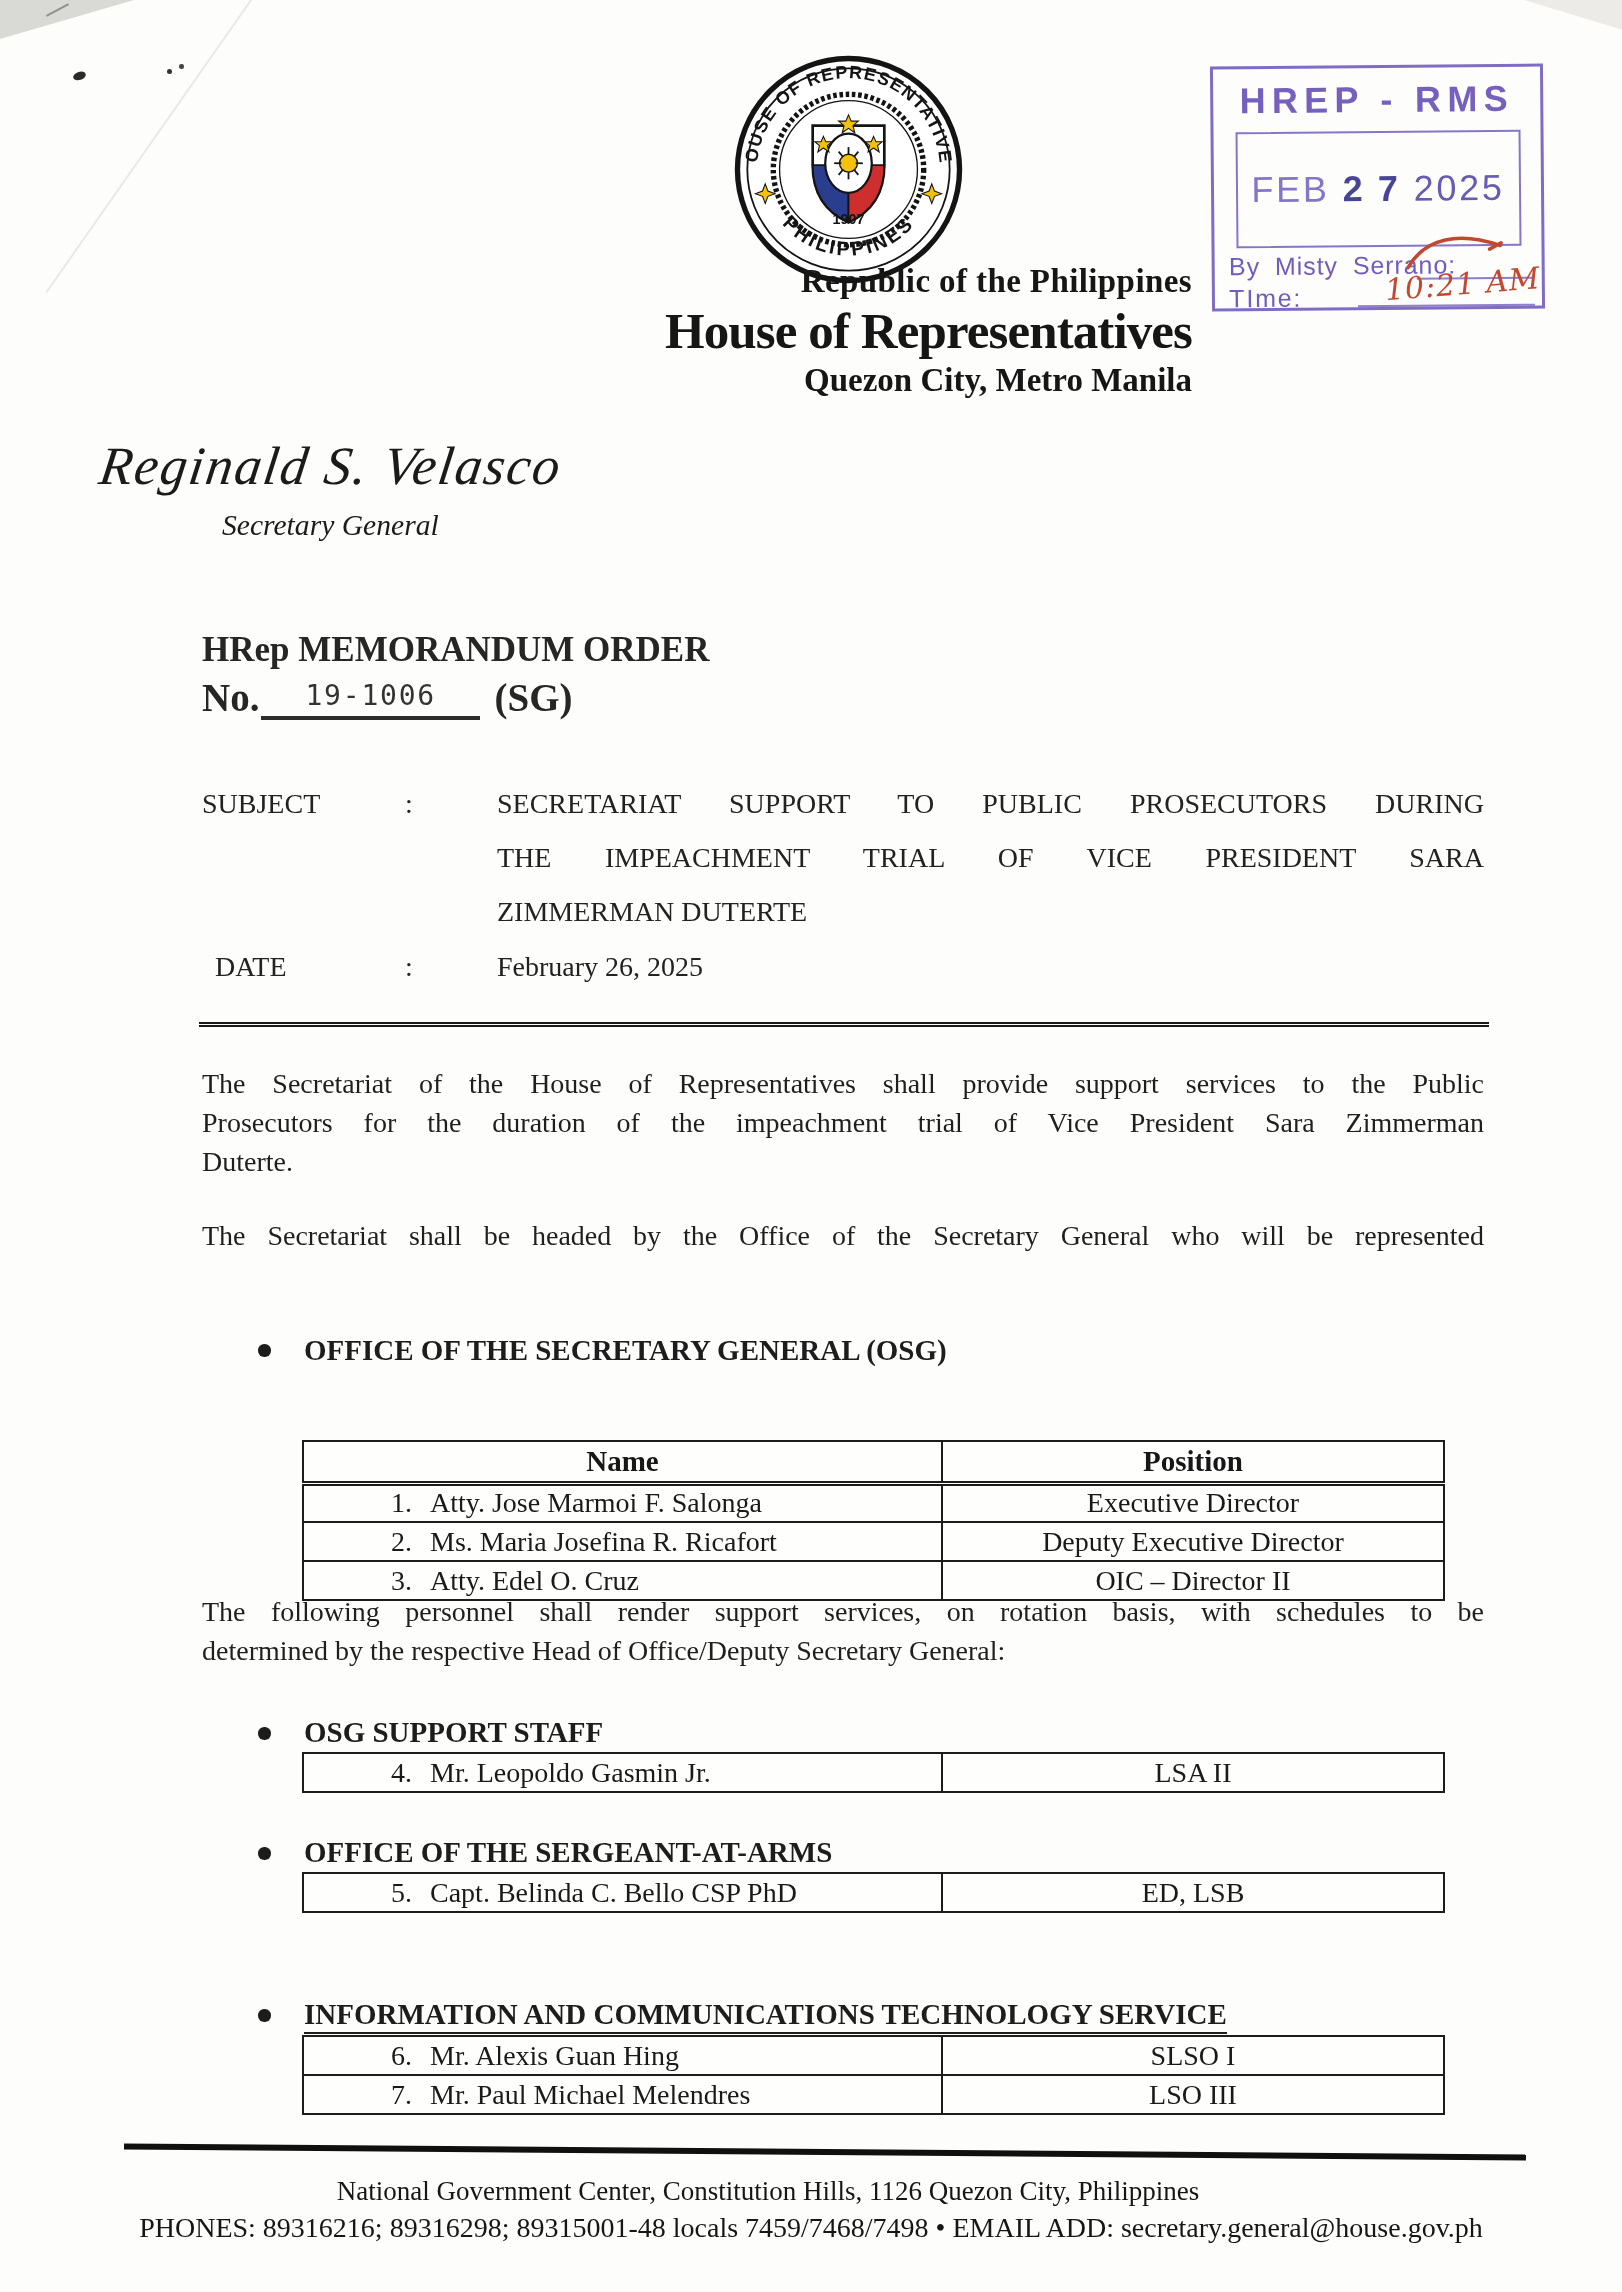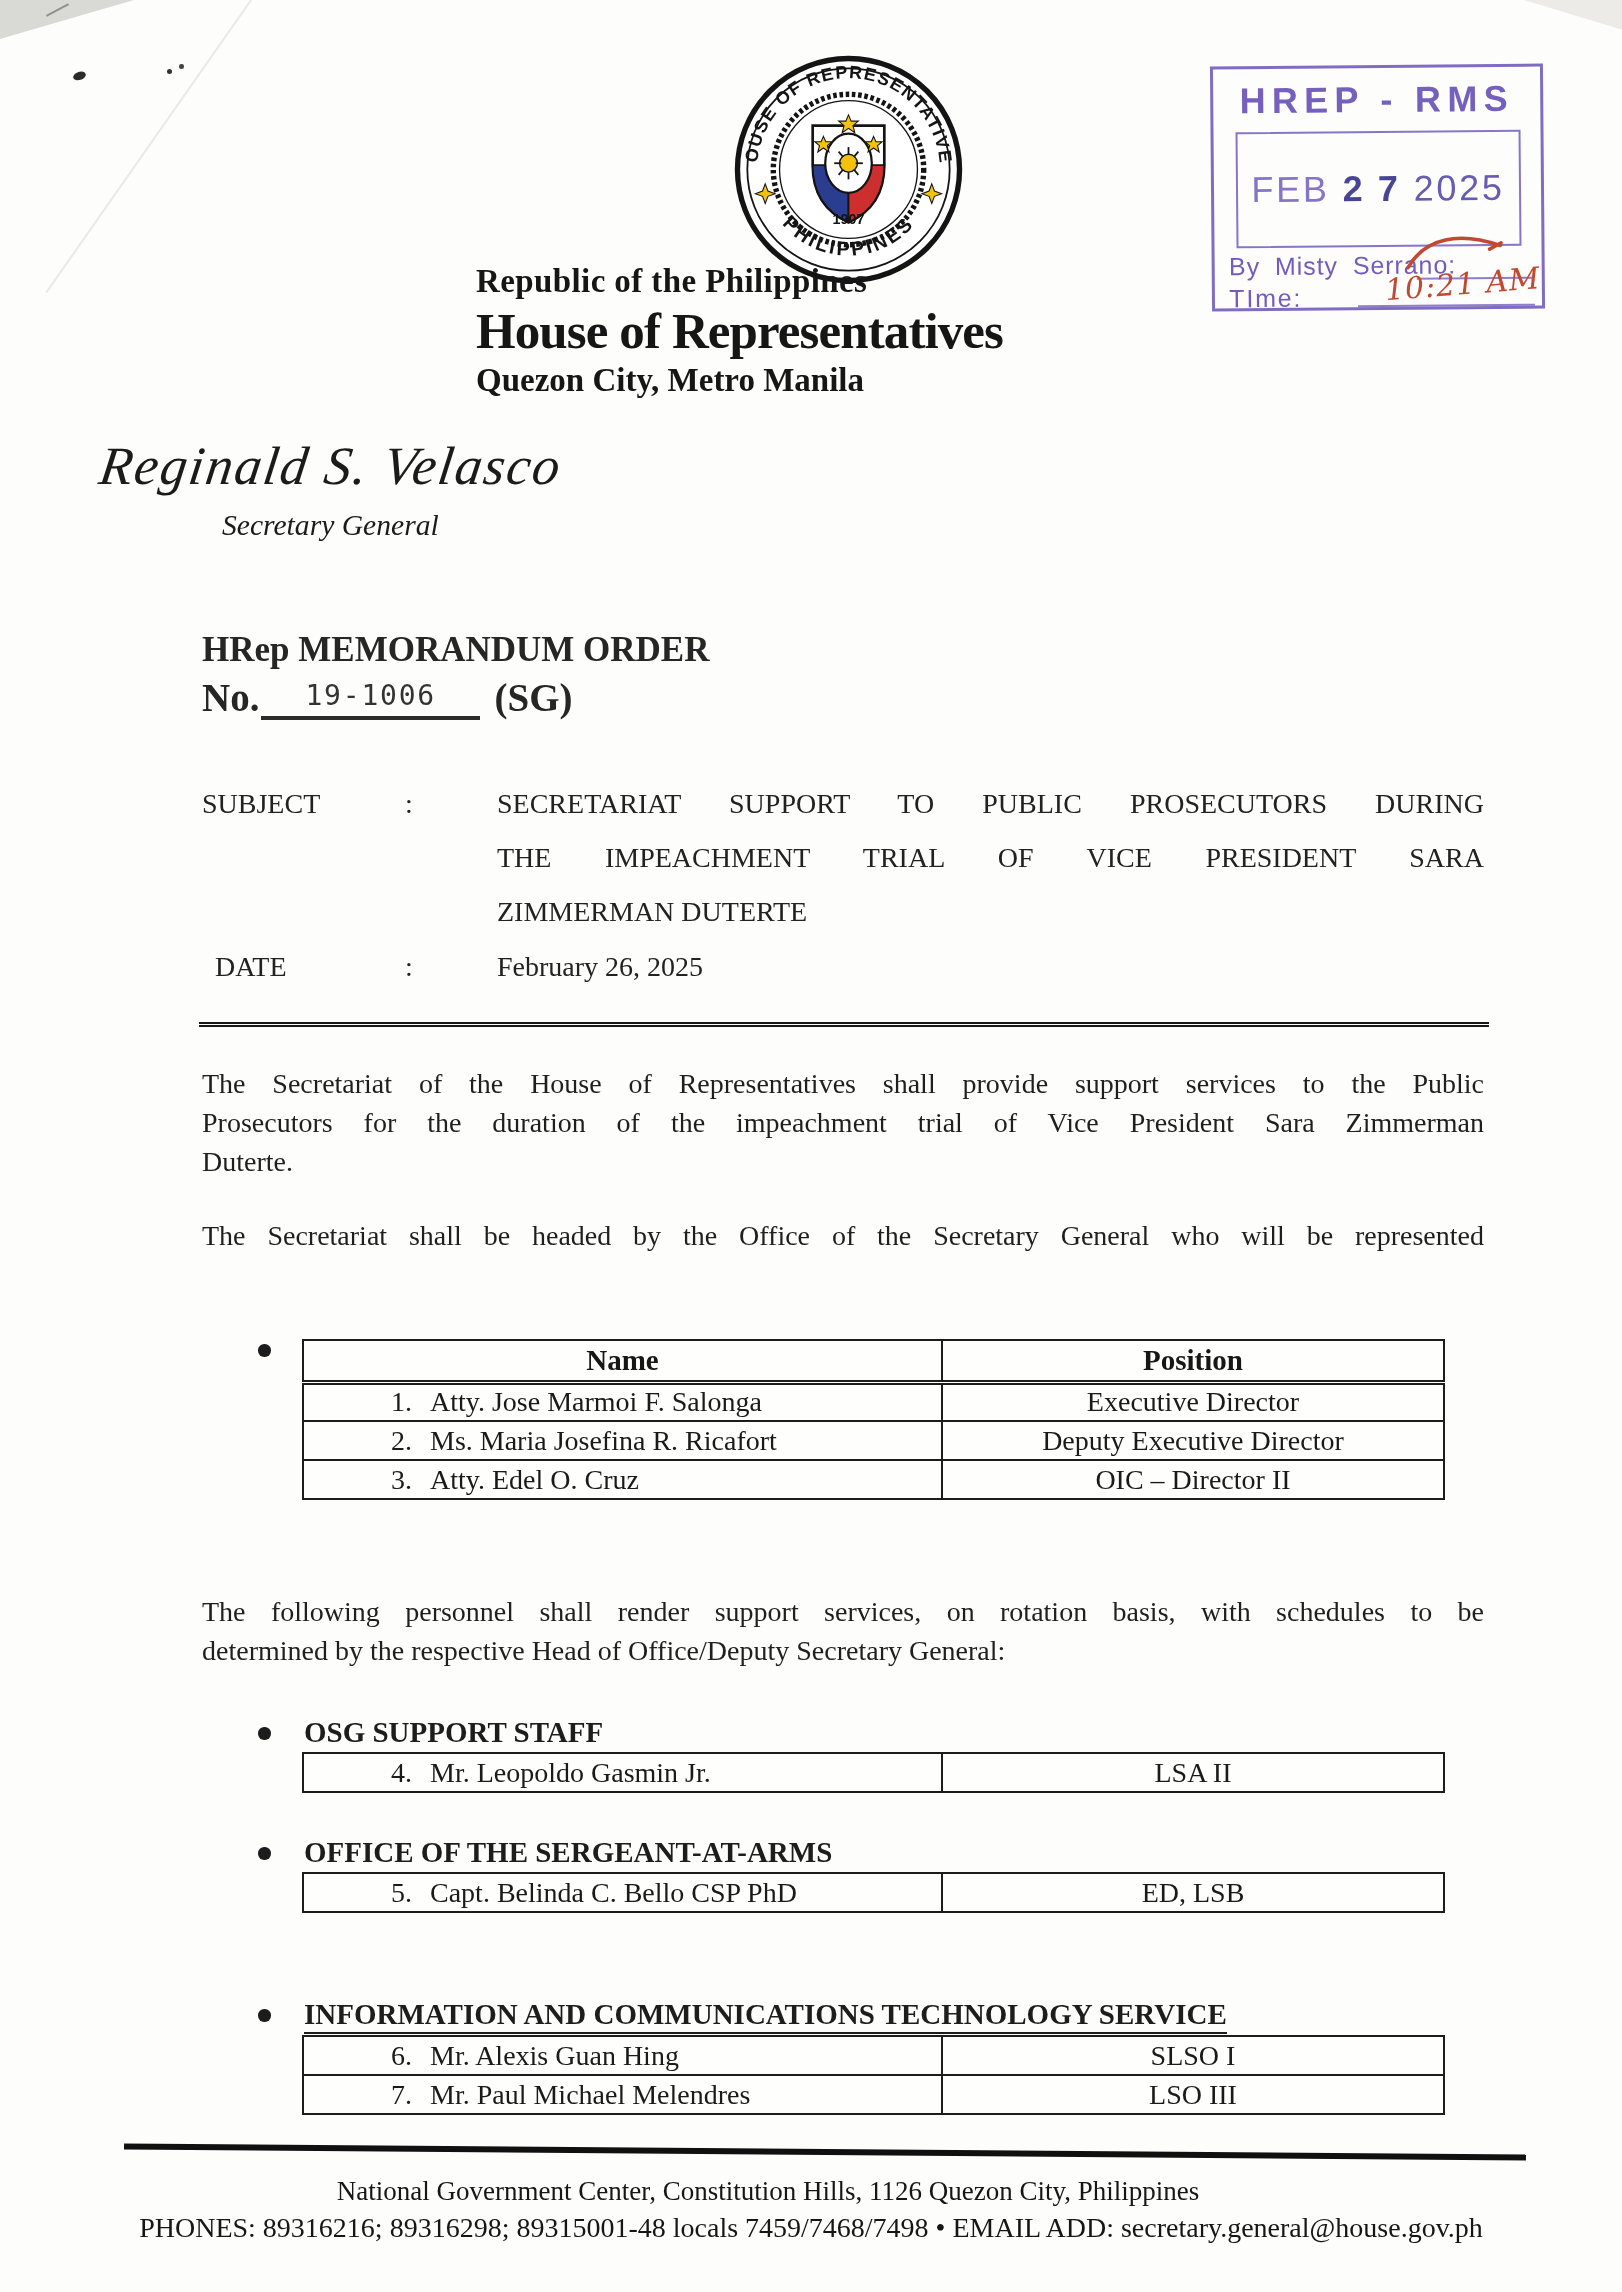--- a/index.html
+++ b/index.html
@@ -18,21 +18,21 @@
     background:#2b2b2b; border-radius:50%; transform:rotate(-18deg); }
   .ink-dot1 { position:absolute; left:167px; top:69px; width:5.4px; height:5.4px; background:#333; border-radius:50%; }
   .ink-dot2 { position:absolute; left:179px; top:64px; width:4.5px; height:4.5px; background:#444; border-radius:50%; }
   .pencil-mark { position:absolute; left:45px; top:9px; width:25px; height:0;
     border-bottom:2.7px solid #90908d; transform:rotate(-28deg); }
 
   
   .seal { position:absolute; left:733px; top:54px; }
 
   
-  .letterhead { position:absolute; left:476px; top:263px; width:716px; text-align:left; color:#161616; }
+  .letterhead { position:absolute; left:476px; top:263px; width:716px; text-align:right; color:#161616; }
   .lh-republic { font-size:33px; font-weight:700; letter-spacing:0.4px; }
   .lh-house { font-size:51px; font-weight:700; letter-spacing:-0.9px; margin-top:1.8px; }
   .lh-city { font-size:33px; font-weight:700; margin-top:1.8px; }
 
   
   .stamp { position:absolute; left:1211px; top:65px; width:333px; height:245px;
     border:3.6px solid rgba(106,83,184,0.85); transform:rotate(-0.5deg);
     font-family:"Liberation Sans","DejaVu Sans",sans-serif; color:#6d54bd; }
   .stamp-title { position:absolute; left:0; right:0; top:10.7px; text-align:center;
     font-size:36px; font-weight:700; letter-spacing:6.3px; color:rgba(106,83,184,0.92); }
@@ -209,21 +209,21 @@
     <div class="bline">The Secretariat of the House of Representatives shall provide support services to the Public</div>
     <div class="bline">Prosecutors for the duration of the impeachment trial of Vice President Sara Zimmerman</div>
     <div class="bline last">Duterte.</div>
   </div>
   <div class="para p2">
     <div class="bline">The Secretariat shall be headed by the Office of the Secretary General who will be represented</div>
   </div>
 
   <div class="bullet" style="left:258px; top:1344px;"></div>
   <div class="sec-heading" style="top:1334px;">OFFICE OF THE SECRETARY GENERAL (OSG)</div>
-  <table class="roster" style="left:302px; top:1339px;padding-left:40px;">
+  <table class="roster" style="left:302px; top:1440px;padding-left:40px;">
     <colgroup>
         <col style="width:56%">
         <col style="width:44%">
       </colgroup>
     <thead>
       <tr>
         <th>Name</th>
         <th>Position</th>
       </tr>
     </thead>

